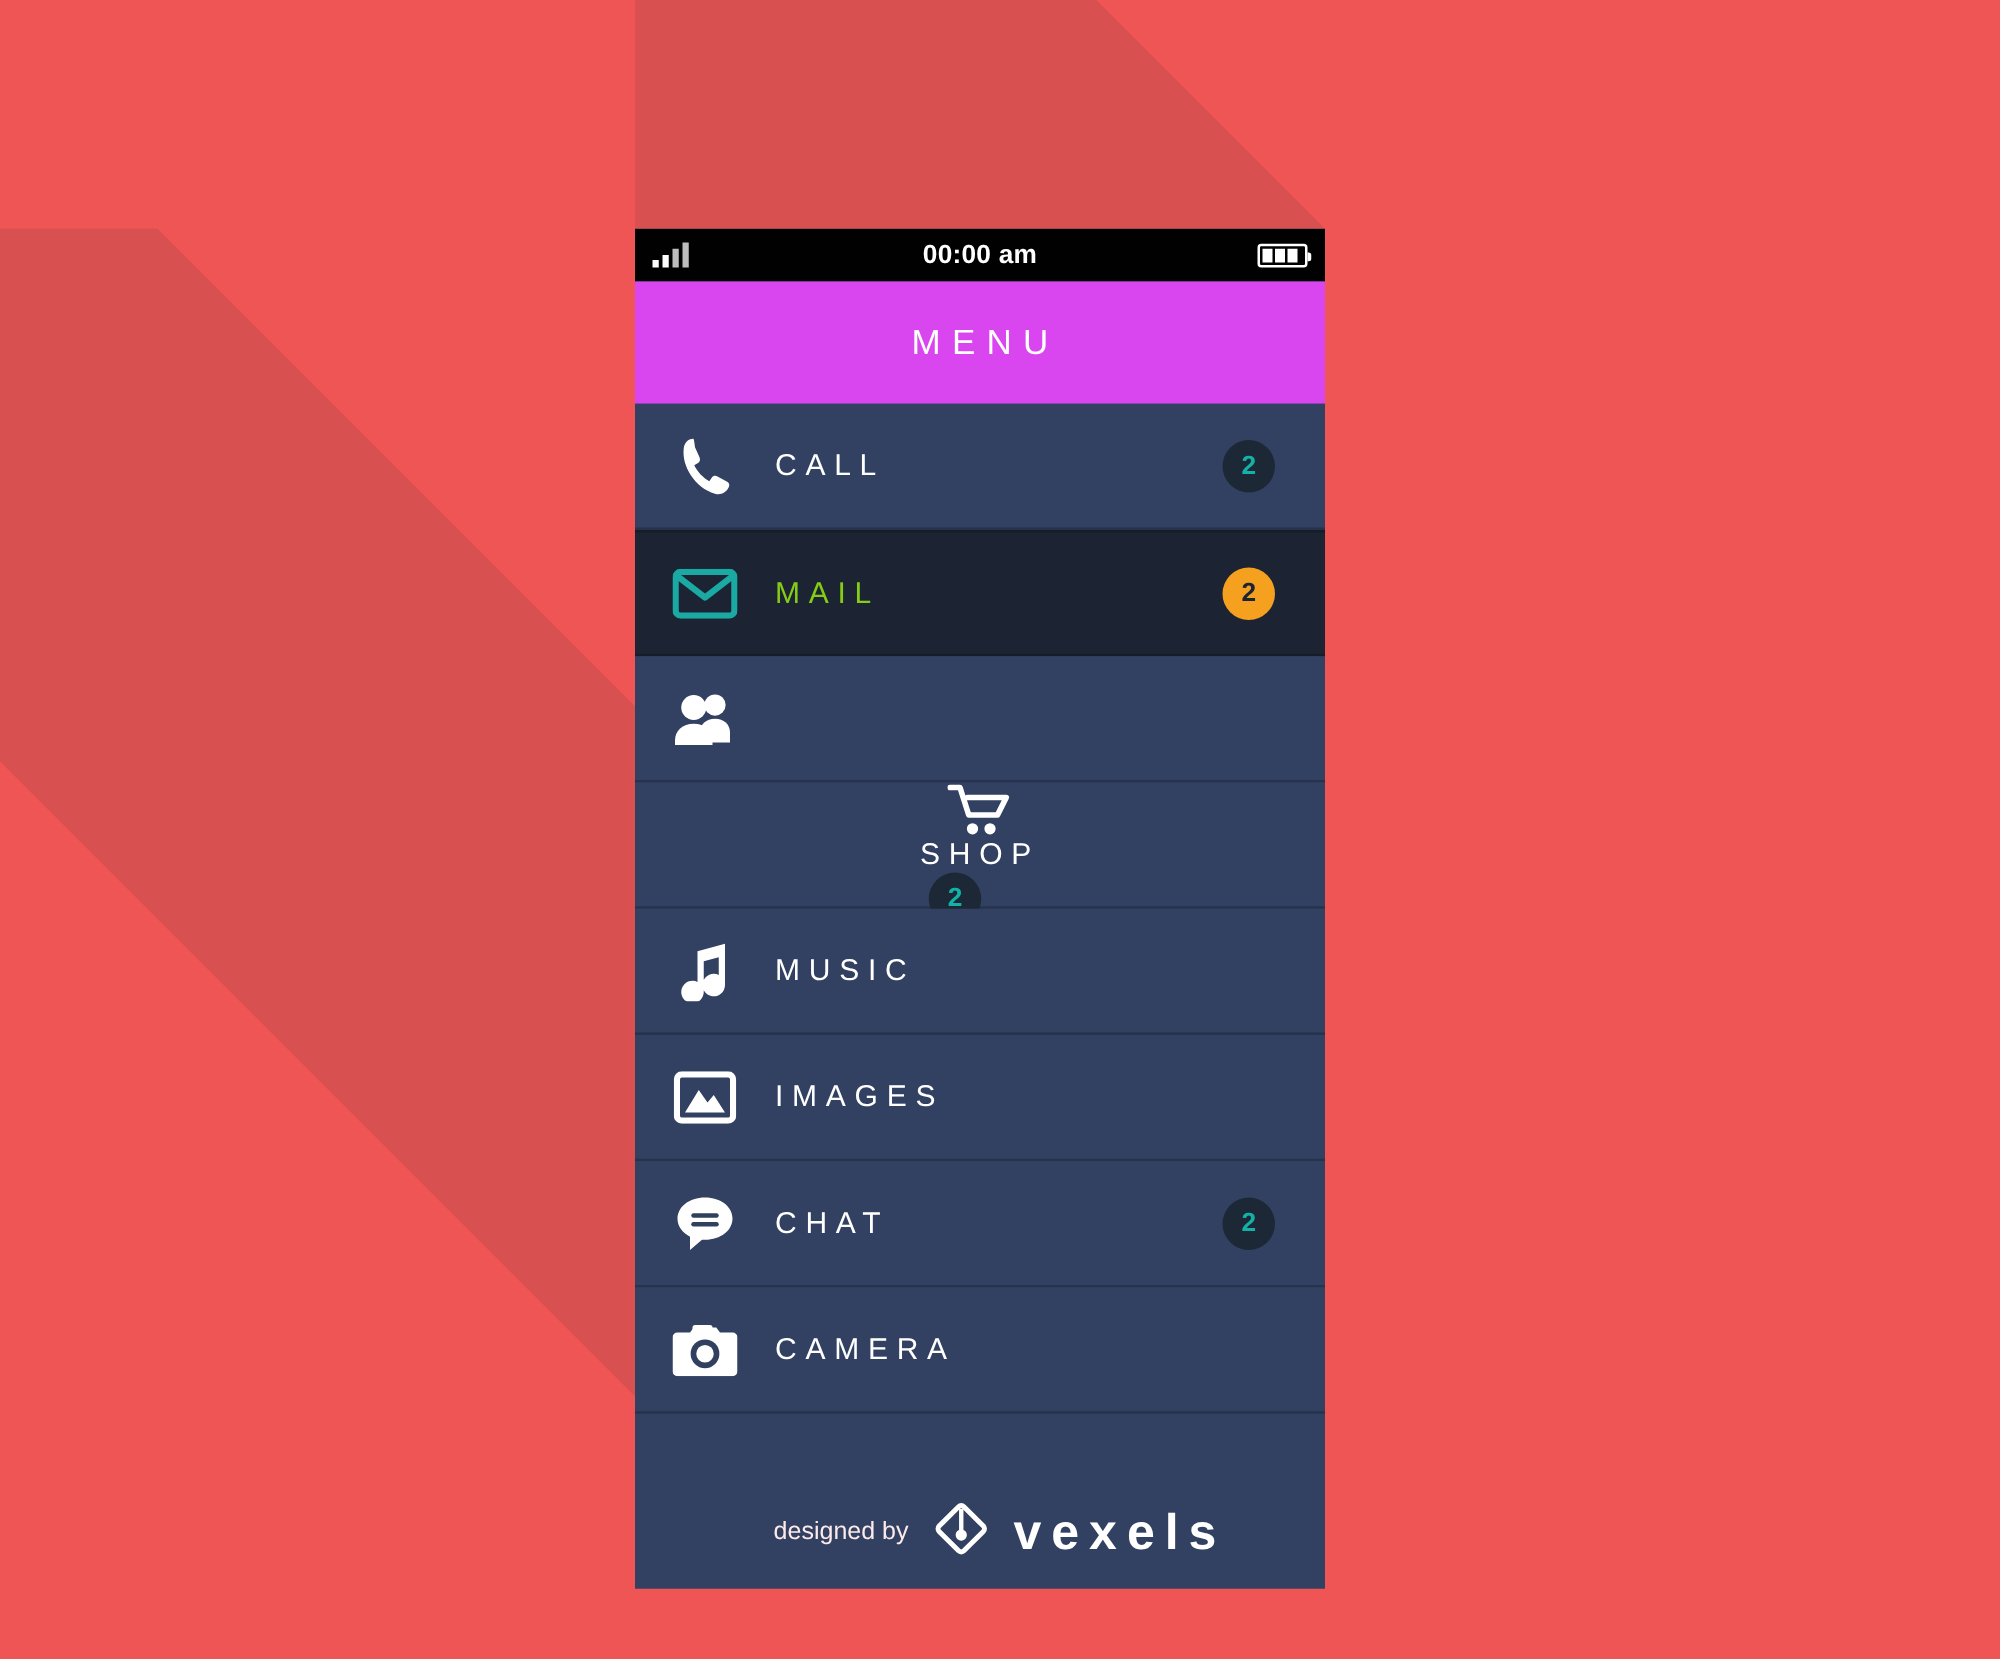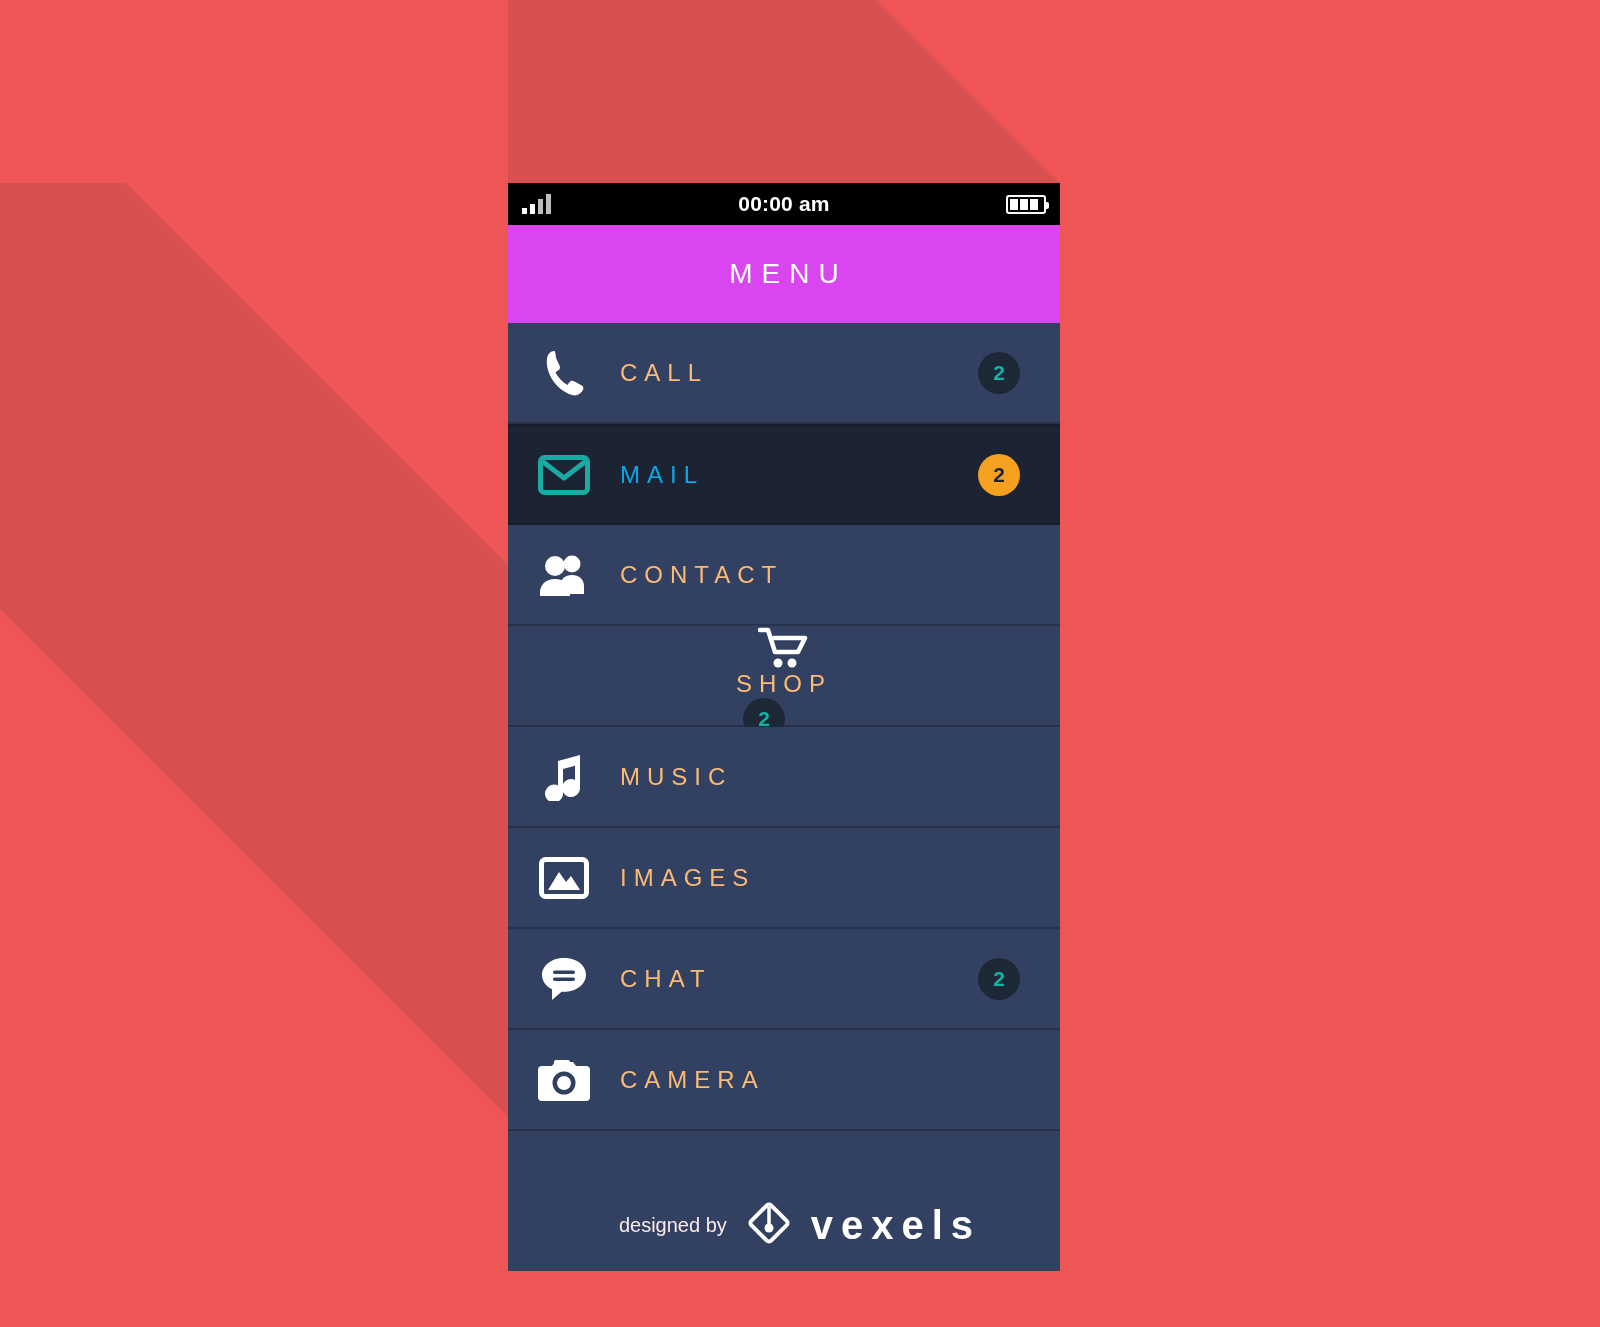--- a/index.html
+++ b/index.html
@@ -166,24 +166,24 @@
     width: 112px;
     display: flex;
     align-items: center;
     justify-content: center;
     flex: none;
   }
   .menu-row .ico svg { display: block; }
   .menu-row .label {
     font-size: 24px;
     letter-spacing: 7px;
-    color: #fdba74;
+    color: #ffffff;
     flex: 1;
   }
-  .menu-row.active .label { color: #0ea5e9; }
+  .menu-row.active .label { color: #84cc16; }
   .menu-row .badge {
     width: 42px;
     height: 42px;
     border-radius: 50%;
     background: #1d2836;
     color: #12b3a6;
     font-size: 21px;
     font-weight: bold;
     display: flex;
     align-items: center;
@@ -275,21 +275,20 @@
       </div>
       <div class="menu-row" style="background: rgb(50, 65, 97);">
         <span class="ico">
           <svg width="52" height="42" viewBox="0 0 52 42">
             <circle cx="34" cy="10" r="8.5" fill="#ffffff"></circle>
             <path d="M34 21c7 0 12 4.5 12 11v8H22v-8c0-6.5 5-11 12-11z" fill="#ffffff"></path>
             <circle cx="17" cy="12" r="10" fill="#ffffff"></circle>
             <path d="M17 25c9 0 15 5.5 15 13.5V42H2v-3.5C2 30.5 8 25 17 25z" fill="#ffffff"></path>
           </svg>
         </span>
-        <span class="label">CONTACT</span>
         <span class="badge hidden" style="background: rgb(29, 40, 54); color: rgb(18, 179, 166);"></span>
       </div>
       <div class="menu-row" style="background: rgb(50, 65, 97); flex-direction: column;">
         <span class="ico">
           <svg width="52" height="44" viewBox="0 0 52 44">
             <path d="M2 4 h8 l7 22 h23 l7-14 H16" fill="none" stroke="#ffffff" stroke-width="4.5" stroke-linecap="round" stroke-linejoin="round"></path>
             <circle cx="20" cy="37" r="4.5" fill="#ffffff"></circle>
             <circle cx="34" cy="37" r="4.5" fill="#ffffff"></circle>
           </svg>
         </span>

